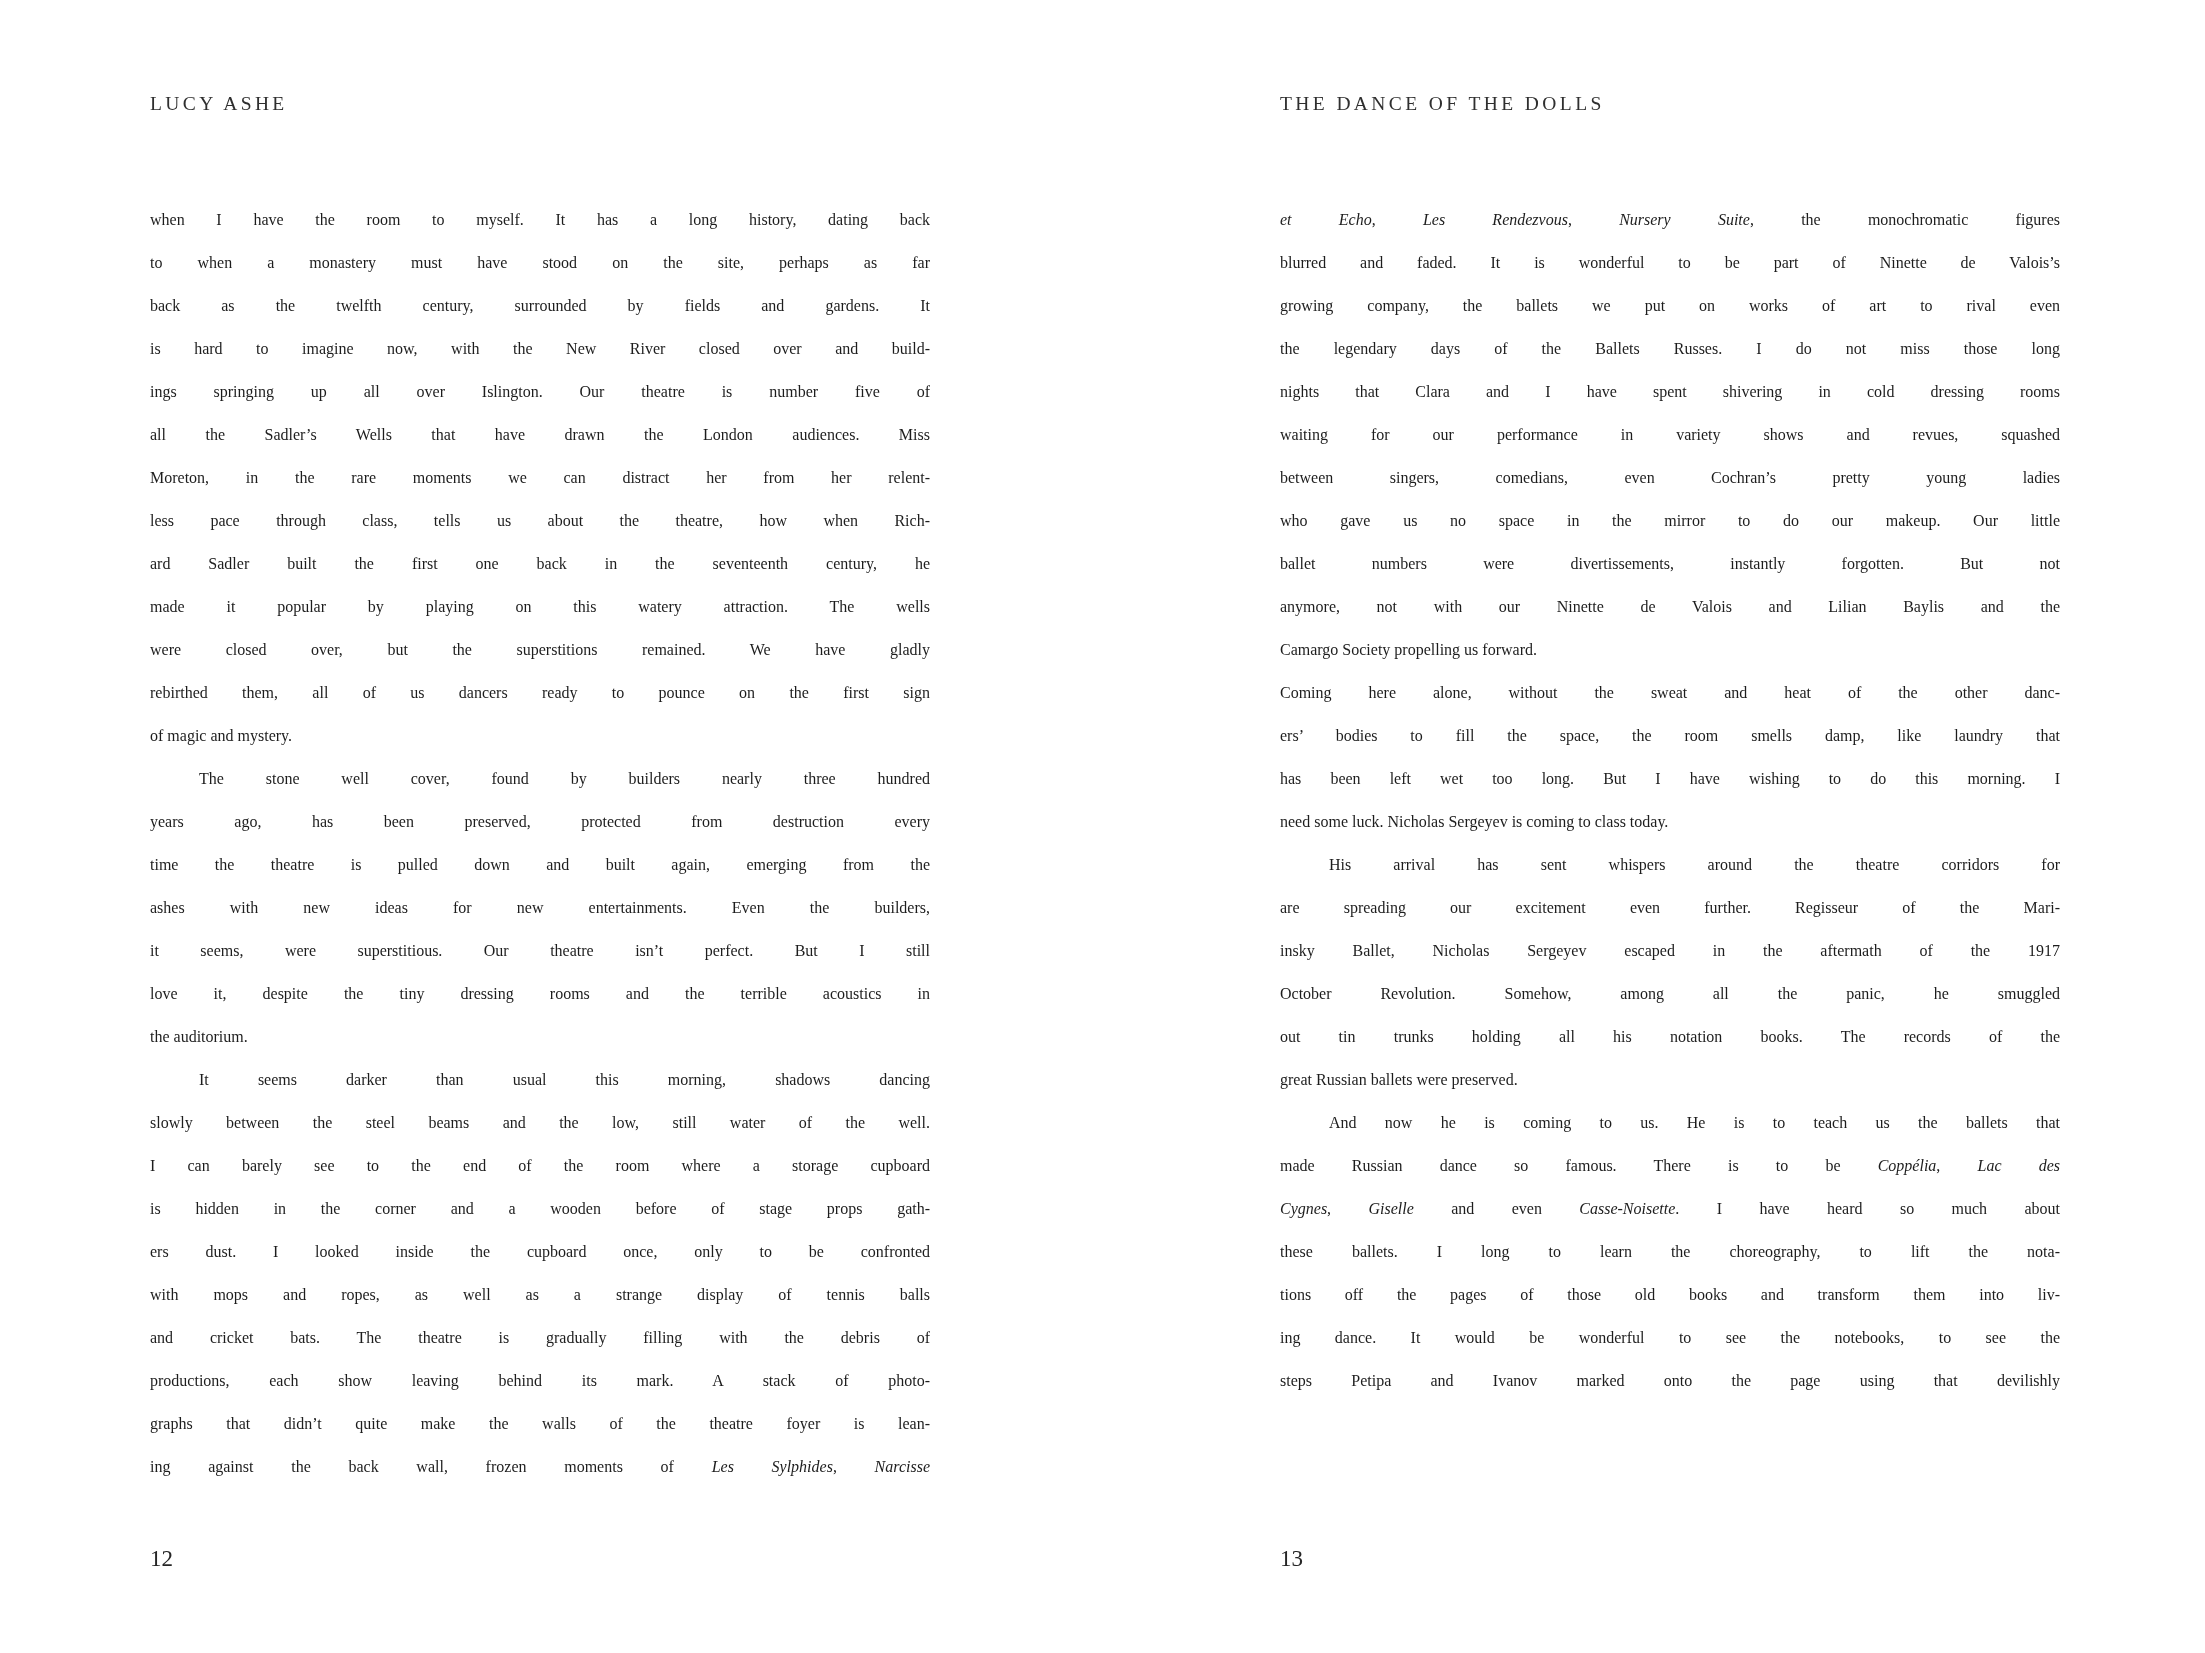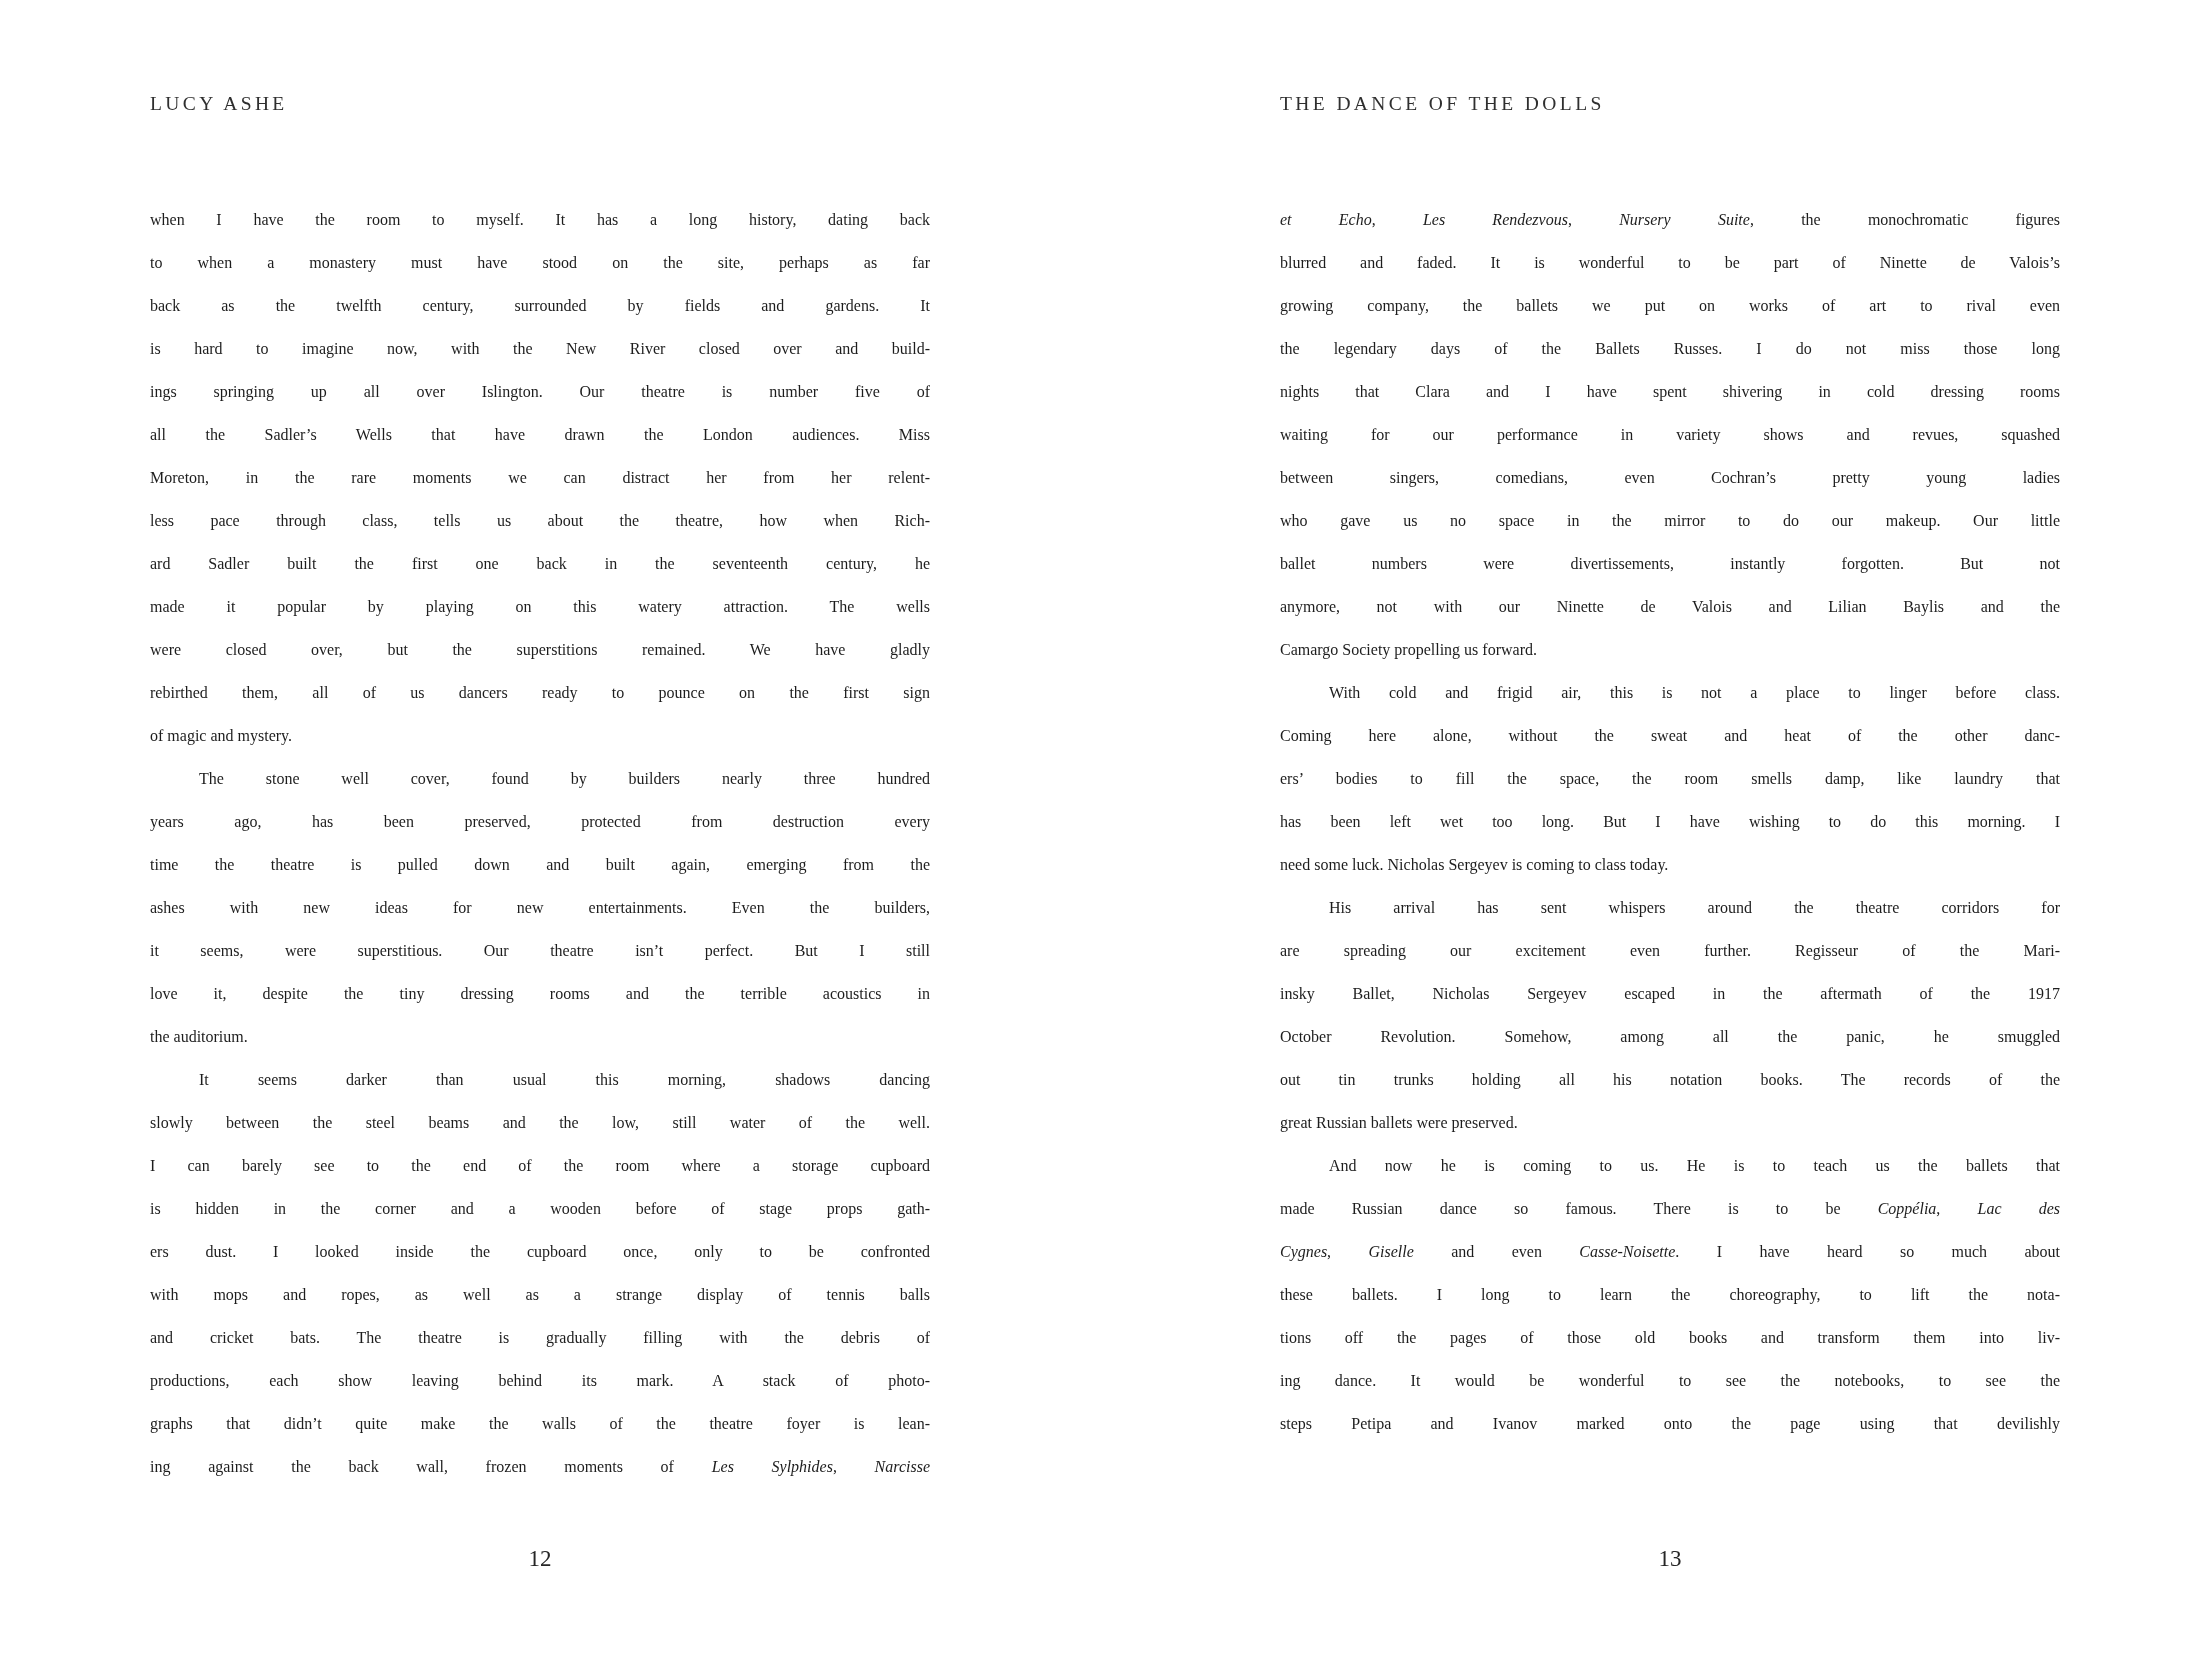--- a/index.html
+++ b/index.html
@@ -69,21 +69,21 @@
     text-indent: 49px;
   }
   .line em {
     font-style: italic;
   }
 
   .page-number {
     position: absolute;
     top: 1546px;
     width: 780px;
-    text-align: center;
+    text-align: left;
     font-size: 23px;
     color: #262626;
   }
   .page.left  .page-number { left: 150px; }
   .page.right .page-number { left: 177px; }
 </style>
 </head>
 <body>
 
 <div class="spread">
@@ -132,21 +132,20 @@
         <div class="line"><span>blurred and faded. It is wonderful to be part of Ninette de Valois’s</span></div>
         <div class="line"><span>growing company, the ballets we put on works of art to rival even</span></div>
         <div class="line"><span>the legendary days of the Ballets Russes. I do not miss those long</span></div>
         <div class="line"><span>nights that Clara and I have spent shivering in cold dressing rooms</span></div>
         <div class="line"><span>waiting for our performance in variety shows and revues, squashed</span></div>
         <div class="line"><span>between singers, comedians, even Cochran’s pretty young ladies</span></div>
         <div class="line"><span>who gave us no space in the mirror to do our makeup. Our little</span></div>
         <div class="line"><span>ballet numbers were divertissements, instantly forgotten. But not</span></div>
         <div class="line"><span>anymore, not with our Ninette de Valois and Lilian Baylis and the</span></div>
         <div class="line para-end"><span>Camargo Society propelling us forward.</span></div>
-        <div class="line indent"><span>With cold and frigid air, this is not a place to linger before class.</span></div>
         <div class="line"><span>Coming here alone, without the sweat and heat of the other danc-</span></div>
         <div class="line"><span>ers’ bodies to fill the space, the room smells damp, like laundry that</span></div>
         <div class="line"><span>has been left wet too long. But I have wishing to do this morning. I</span></div>
         <div class="line para-end"><span>need some luck. Nicholas Sergeyev is coming to class today.</span></div>
         <div class="line indent"><span>His arrival has sent whispers around the theatre corridors for</span></div>
         <div class="line"><span>are spreading our excitement even further. Regisseur of the Mari-</span></div>
         <div class="line"><span>insky Ballet, Nicholas Sergeyev escaped in the aftermath of the 1917</span></div>
         <div class="line"><span>October Revolution. Somehow, among all the panic, he smuggled</span></div>
         <div class="line"><span>out tin trunks holding all his notation books. The records of the</span></div>
         <div class="line para-end"><span>great Russian ballets were preserved.</span></div>

